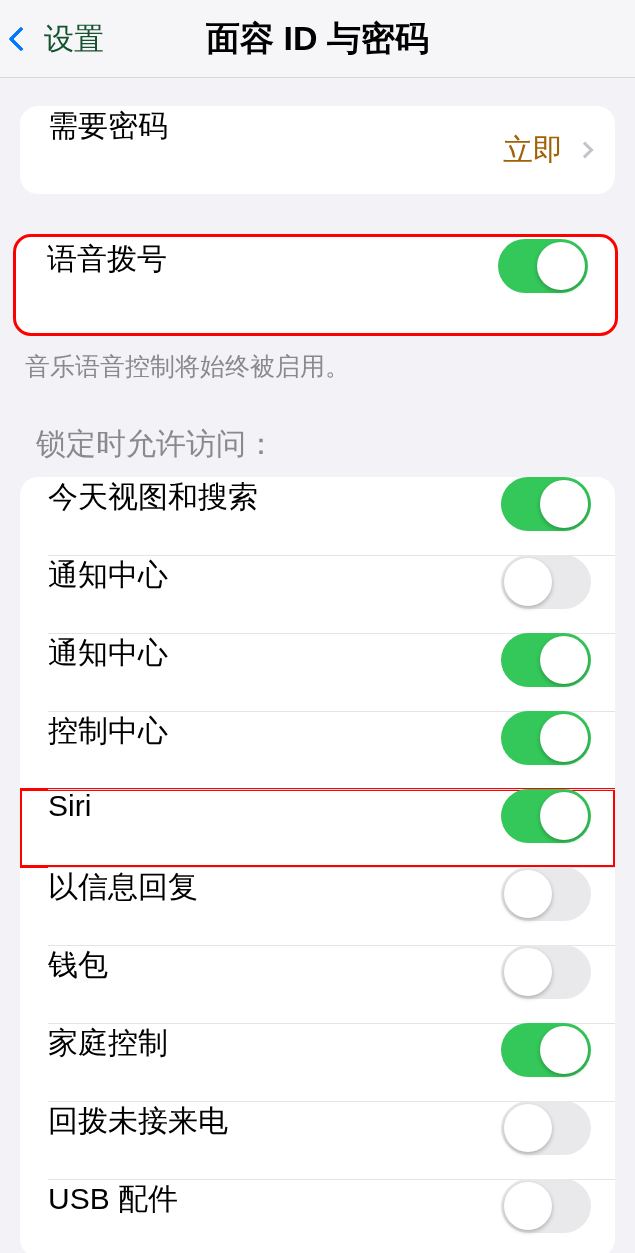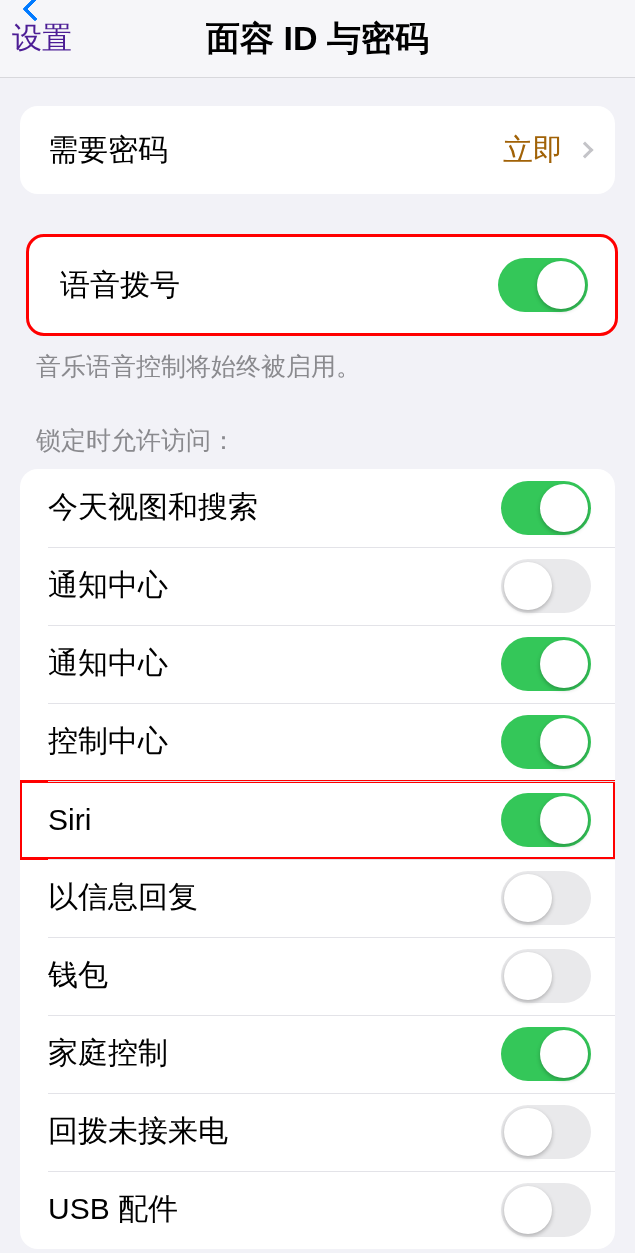--- a/index.html
+++ b/index.html
@@ -27,24 +27,23 @@
     border-bottom: 1px solid #d8d8dc;
     background: #f6f6f9;
   }
   .back-btn {
     position: absolute;
     left: 12px;
     top: 0;
     height: 78px;
     display: flex;
     align-items: center;
-    color: #4c1d95;
+    color: #14532d;
     font-size: 30px;
     cursor: pointer;
-    flex-direction: column;
   }
   .back-btn .chev {
     width: 18px;
     height: 18px;
     border-left: 4px solid #007aff;
     border-bottom: 4px solid #007aff;
     transform: rotate(45deg);
     margin-right: 14px;
     border-radius: 2px;
   }
@@ -56,21 +55,20 @@
   
   .group {
     margin: 0 20px;
     background: #ffffff;
     border-radius: 18px;
     overflow: hidden;
   }
   .spacer-top { height: 28px; }
   .row {
     display: flex;
-    align-items: center;
     justify-content: space-between;
     padding: 0 24px 0 28px;
     height: 78px;
     position: relative;
     gap: 20px;
   }
   .row + .row::before {
     content: "";
     position: absolute;
     left: 28px;
@@ -118,32 +116,32 @@
   .toggle.on { background: #34c759; }
   .toggle.on .knob { right: 3px; }
   .toggle.off { background: #e9e9eb; }
   .toggle.off .knob { left: 3px; }
 
   
   .footer-text {
     color: #8a8a8e;
     font-size: 25px;
     line-height: 1.35;
-    padding: 14px 36px 0 36px;
+    padding: 14px 36px 0 25px;
   }
   .header-text {
     color: #8a8a8e;
-    font-size: 25px;
+    font-size: 30px;
     padding: 40px 36px 12px 36px;
   }
 
   
   .hl {
     border: 3px solid #ff0000;
-    margin-left: 26px;
+    margin-left: 13px;
     margin-right: 17px;
   }
   .hl-standalone {
     border-radius: 18px;
     background: #fff;
     overflow: visible;
   }
 
   
   .row.hl-inside {

